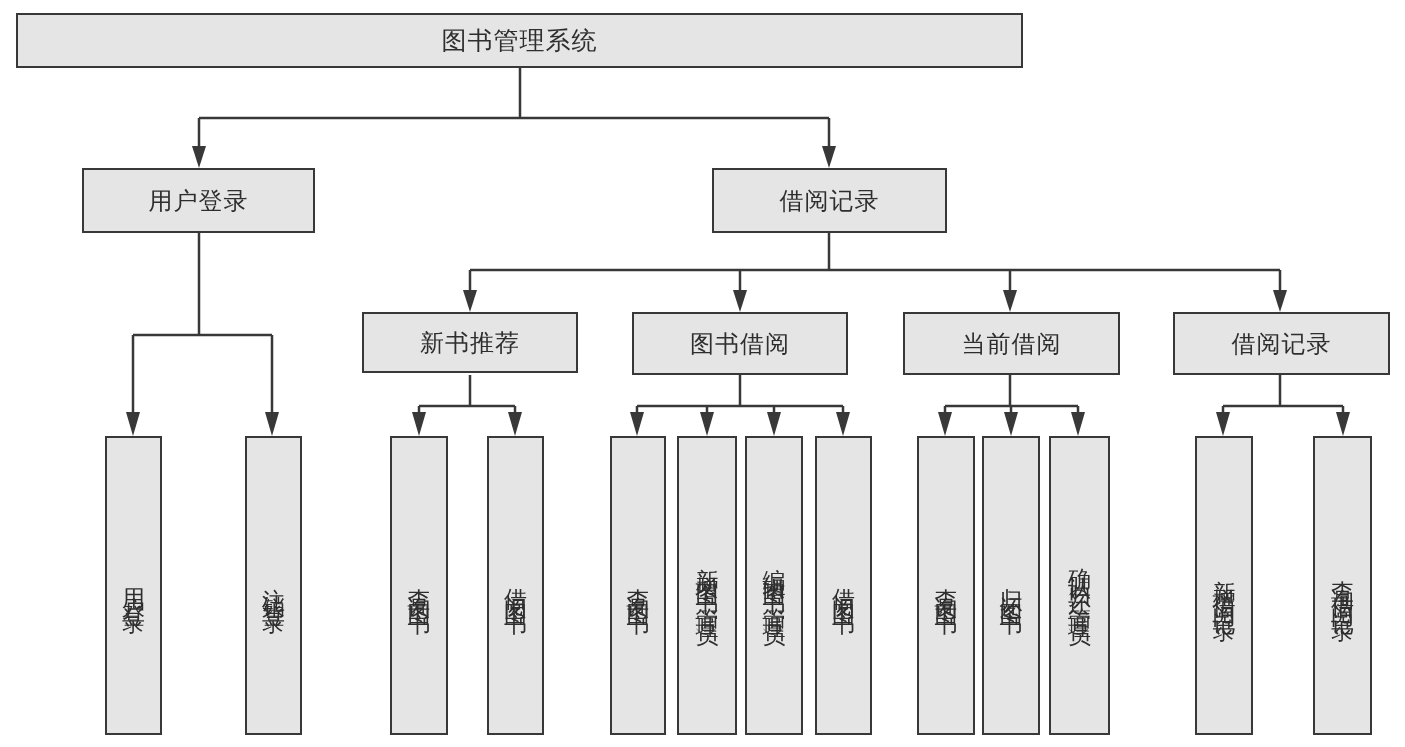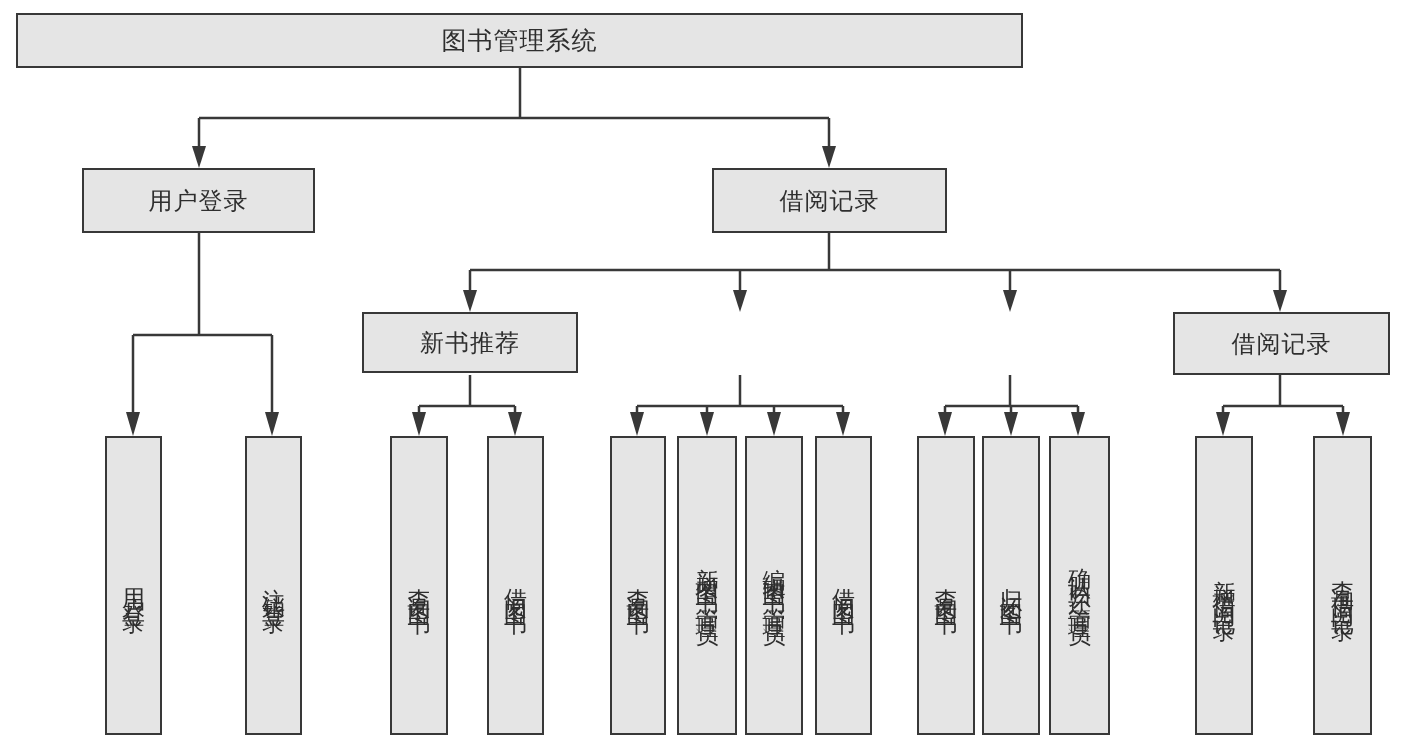--- a/index.html
+++ b/index.html
@@ -102,20 +102,26 @@
   <div class="box h lvl2" style="left:82px; top:168px; width:233px; height:65px;">
     <span>用户登录</span>
   </div>
   <div class="box h lvl2" style="left:712px; top:168px; width:235px; height:65px;">
     <span>借阅记录</span>
   </div>
 
   <div class="box h lvl3" style="left:362px; top:312px; width:216px; height:61px;">
     <span>新书推荐</span>
   </div>
+  <div class="box h lvl3" style="left:632px; top:312px; width:216px; height:63px;">
+    <span>图书借阅</span>
+  </div>
+  <div class="box h lvl3" style="left:903px; top:312px; width:217px; height:63px;">
+    <span>当前借阅</span>
+  </div>
   <div class="box h lvl3" style="left:1173px; top:312px; width:217px; height:63px;">
     <span>借阅记录</span>
   </div>
 
   <div class="box v" style="left:105px; top:436px; width:57px; height:299px;">
     <span>用户登录</span>
   </div>
   <div class="box v" style="left:245px; top:436px; width:57px; height:299px;">
     <span>注销登录</span>
   </div>

